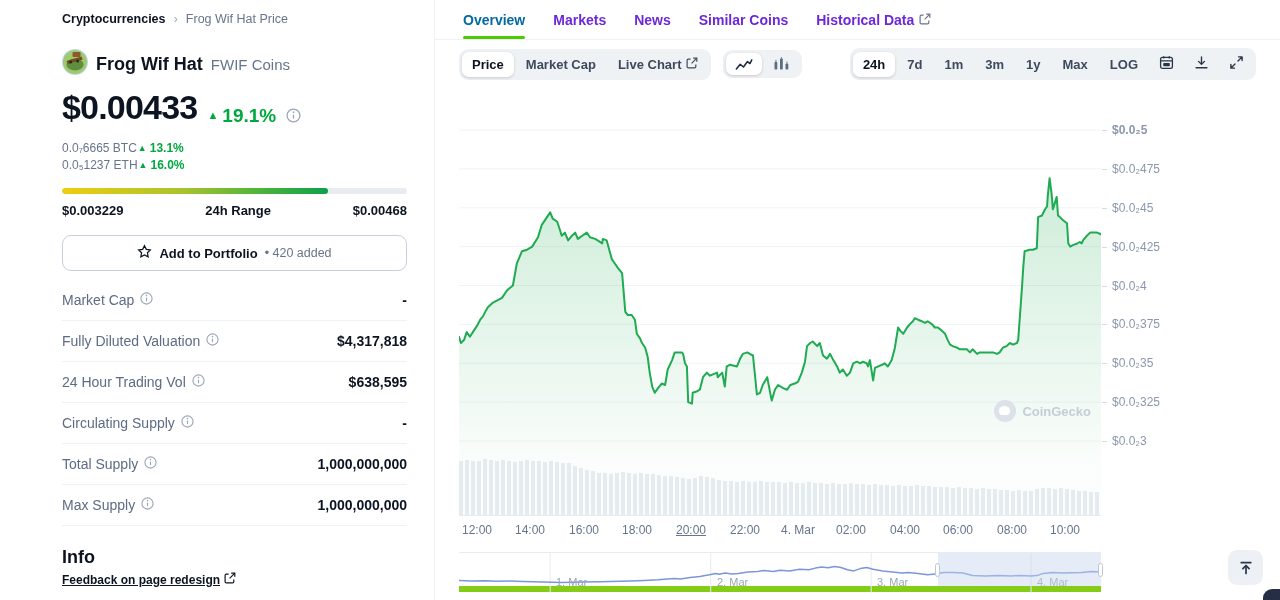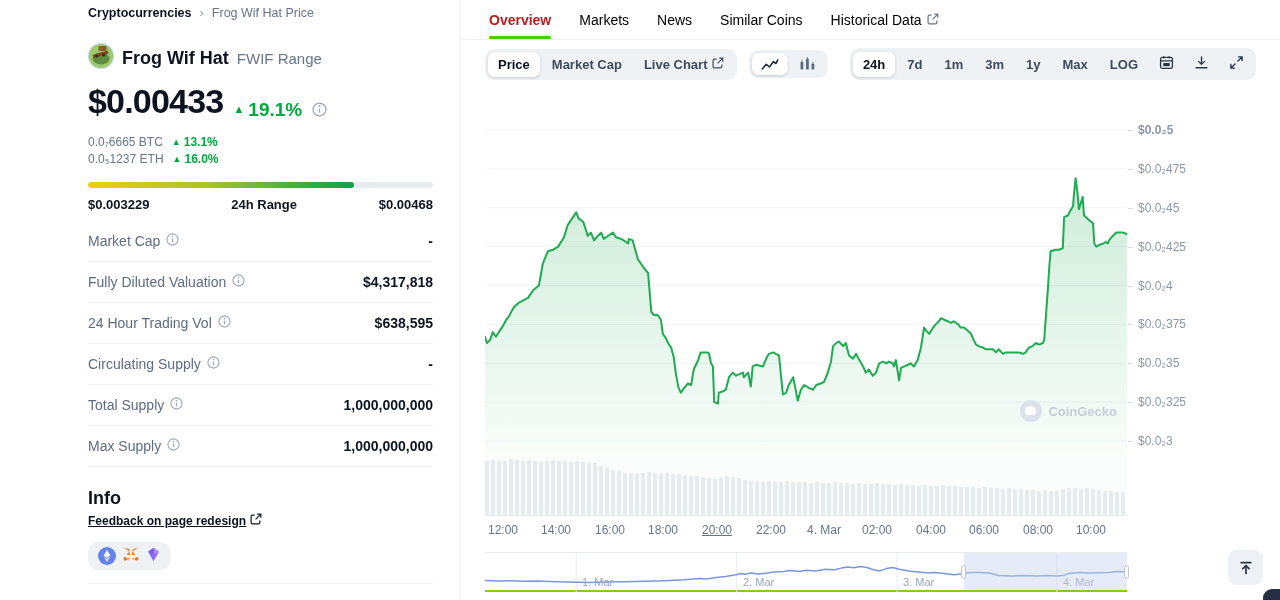--- a/index.html
+++ b/index.html
@@ -1,34 +1,34 @@
 <!DOCTYPE html>
 <html><head>
 <meta charset="utf-8">
 <style>
   * { margin:0; padding:0; box-sizing:border-box; }
   html,body { width:1280px; height:600px; overflow:hidden; background:#fff;
     font-family:"Liberation Sans", sans-serif; color:#0d1421; }
   .page { display:flex; width:1280px; height:600px; }
 
   
-  .left { width:345px; margin-left:88px; padding-top:5px; flex-shrink:0; }
+  .left { width:345px; margin-left:62px; padding-top:11px; flex-shrink:0; }
   .breadcrumb { display:flex; align-items:center; gap:8px; font-size:12.5px; }
   .bc-root { font-weight:600; color:#0d1421; }
   .bc-sep { color:#a3adbd; font-size:13px; }
   .bc-cur { color:#66758c; }
   .coin-head { margin-top:23px; display:flex; align-items:center; gap:8px; }
   .coin-name { font-size:18px; font-weight:800; }
   .coin-ticker { font-size:15px; color:#66758c; }
   .price-row { margin-top:9px; display:flex; align-items:flex-end; gap:10px; }
   .price { font-size:34px; font-weight:800; letter-spacing:-0.8px; }
   .chg { color:#00a83f; font-size:19px; font-weight:800; display:flex; align-items:center; gap:4px; }
   .chg .arr { font-size:11px; position:relative; top:-1px; }
   .sub-rows { margin-top:13px; font-size:12px; color:#66758c; line-height:17px; }
-  .sub-row { display:flex; align-items:center; gap:9px; }
+  .sub-row { display:flex; align-items:center; gap:1px; }
   .sub-chg { color:#00a83f; font-weight:700; display:flex; gap:3px; align-items:center; }
   .sub-chg .arr { font-size:9px; }
   .range-bar { margin-top:14px; height:6px; border-radius:4px; background:#e8ecf1; overflow:hidden; }
   .range-fill { height:100%; border-radius:4px;
     background:linear-gradient(90deg,#f0cd10,#a9c32d 45%,#4cb33c 75%,#0ca04c); }
   .range-labels { display:flex; justify-content:space-between; margin-top:9px;
     font-size:13px; font-weight:700; }
   .portfolio-btn { margin-top:17px; height:36px; border:1px solid #c6cfda; border-radius:9px;
     background:#fff; display:flex; align-items:center; justify-content:center; gap:7px;
     font-size:13px; font-weight:700; cursor:pointer; }
@@ -44,23 +44,23 @@
   .kv-row { margin-top:13px; padding-bottom:13px; border-bottom:1px solid #eff2f5;
     display:flex; justify-content:space-between; align-items:center; font-size:14px; }
   .pill { background:#eff2f5; border-radius:10px; padding:5px 10px; display:flex; gap:7px;
     align-items:center; font-size:13px; font-weight:700; color:#0d1421; cursor:pointer; }
   .eth-badge { width:18px; height:18px; }
 
   
   .right { flex:1; border-left:1px solid #eff2f5; margin-left:27px; min-width:0; }
   .tabs { display:flex; gap:28px; padding-left:28px; border-bottom:1px solid #eff2f5;
     height:40px; align-items:stretch; }
-  .tab { font-size:14px; font-weight:400; color:#000000; display:flex; align-items:center;
+  .tab { font-size:14px; font-weight:700; color:#6d28d9; display:flex; align-items:center;
     gap:5px; position:relative; cursor:pointer; }
-  .tab.active { color:#b91c1c; font-weight:700; }
+  .tab.active { color:#0369a1; font-weight:700; }
   .tab.active::after { content:""; position:absolute; left:0; right:0; bottom:0; height:3px;
     background:#4bcc00; border-radius:2px; }
   .toolbar { display:flex; gap:12px; margin:8px 24px 0 24px; align-items:center; }
   .tgroup { background:#eff2f5; border-radius:9px; padding:3px; display:flex; align-items:center; gap:2px; }
   .tgroup.ranges { margin-left:auto; }
   .titem { padding:5px 10px; font-size:13px; font-weight:600; color:#3d4a5c; border-radius:7px;
     display:flex; gap:5px; align-items:center; cursor:pointer; white-space:nowrap; }
   .titem.active { background:#fff; box-shadow:0 1px 3px rgba(16,24,40,.18); color:#0d1421; font-weight:700; }
   .titem.icon-only { padding:4px 9px; }
   .chart-wrap { position:relative; margin:10px 0 0 24px; width:642px; height:426px; }
@@ -68,21 +68,21 @@
   .ylabel { position:absolute; font-size:12px; color:#8b97ab; white-space:nowrap; }
   .ytick { position:absolute; width:5px; height:1px; background:#d7dce3; }
   .xlabels { position:absolute; top:433px; left:0; width:642px; height:18px; }
   .xlabel { position:absolute; font-size:12px; color:#66758c; transform:translateX(-50%); white-space:nowrap; }
   .watermark { position:absolute; right:10px; top:310px; display:flex; align-items:center; gap:6px;
     color:#c6ccd8; font-size:13px; font-weight:700; }
   .wm-circle { width:22px; height:22px; border-radius:50%; background:#dce1ea; position:relative; }
   .wm-circle::after { content:""; position:absolute; left:5px; top:6px; width:11px; height:9px;
     background:#fff; border-radius:50% 50% 40% 40%; }
   .nav-wrap { position:relative; margin:36px 16px 0 24px; width:642px; height:40px;
-    border-top:1px solid #e8ebf0; border-bottom:2px solid #84cc16; }
+    border-top:1px solid #e8ebf0; border-bottom:6px solid #84cc16; }
   #nav-chart { position:absolute; left:0; top:0; }
   .nav-label { position:absolute; top:23px; font-size:11px; color:#9aa5b5; }
   .nav-sel { position:absolute; top:0; bottom:0; background:rgba(197,212,238,.45); }
   .handle { position:absolute; top:50%; width:5px; height:14px; transform:translateY(-50%);
     background:#fff; border:1px solid #bcc6d6; border-radius:3px; }
   .scroll-top { position:fixed; right:17px; bottom:15px; width:35px; height:35px; border-radius:9px;
     background:#edf0f4; display:flex; align-items:center; justify-content:center; cursor:pointer; }
   .corner-widget { position:fixed; right:0; bottom:0; width:17px; height:11px;
     background:#252e44; border-top-left-radius:9px; }
 </style>
@@ -104,21 +104,21 @@
             <circle cx="13" cy="13" r="13" fill="#bfd8ee"></circle>
             <circle cx="13" cy="13" r="12" fill="#9fc86f"></circle>
             <ellipse cx="13" cy="15.5" rx="8.5" ry="6" fill="#5f8f3e"></ellipse>
             <path d="M4.5 12l15-4.5 1.2 3-15 4.5z" fill="#7a4a21"></path>
             <rect x="10.5" y="3" width="8" height="5" rx="1" fill="#8a5a2b"></rect>
             <circle cx="8.6" cy="13" r="1.5" fill="#23321a"></circle>
             <circle cx="15.6" cy="12" r="1.5" fill="#23321a"></circle>
           </svg>
       </span>
       <span class="coin-name">Frog Wif Hat</span>
-      <span class="coin-ticker">FWIF Range</span>
+      <span class="coin-ticker">FWIF Coins</span>
     </div>
 
     <div class="price-row">
       <span class="price">$0.00433</span>
       <span class="chg">
         <span class="arr">▲</span>
         <span>19.1%</span>
       </span>
       <span>
         <svg width="15" height="15" viewBox="0 0 14 14">
@@ -148,20 +148,29 @@
 
     <div class="range-bar">
       <div class="range-fill" id="range-fill" style="width: 77%;"></div>
     </div>
     <div class="range-labels">
       <span>$0.003229</span>
       <span>24h Range</span>
       <span>$0.00468</span>
     </div>
 
+    <div class="portfolio-btn">
+      <span>
+        <svg width="15" height="15" viewBox="0 0 24 24" fill="none" stroke="#0d1421" stroke-width="2">
+            <path d="M12 2.8l2.9 5.8 6.4.9-4.6 4.5 1.1 6.4-5.8-3-5.8 3 1.1-6.4L2.7 9.5l6.4-.9z"></path>
+          </svg>
+      </span>
+      <span>Add to Portfolio</span>
+      <span class="added">• 420 added</span>
+    </div>
 
     <div class="stats" id="stats">
         <div class="stat-row">
           <span class="stat-label">
             <span>Market Cap</span>
             <span><svg width="13" height="13" viewBox="0 0 14 14">
                 <circle cx="7" cy="7" r="6" fill="none" stroke="#9aa6b8" stroke-width="1.2"></circle>
                 <rect x="6.4" y="6" width="1.2" height="4" rx="0.6" fill="#9aa6b8"></rect>
                 <circle cx="7" cy="3.9" r="0.85" fill="#9aa6b8"></circle>
               </svg></span>

